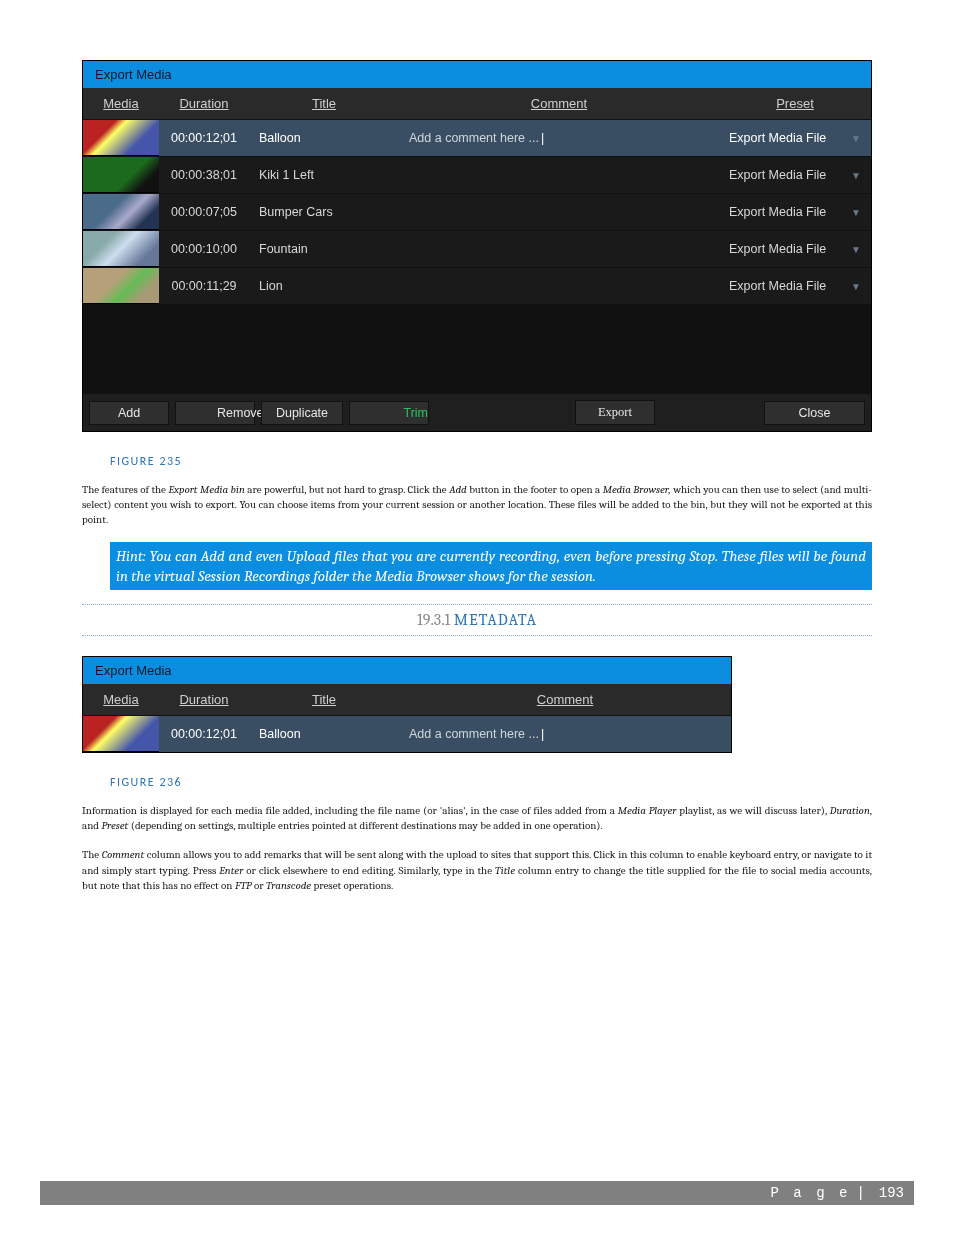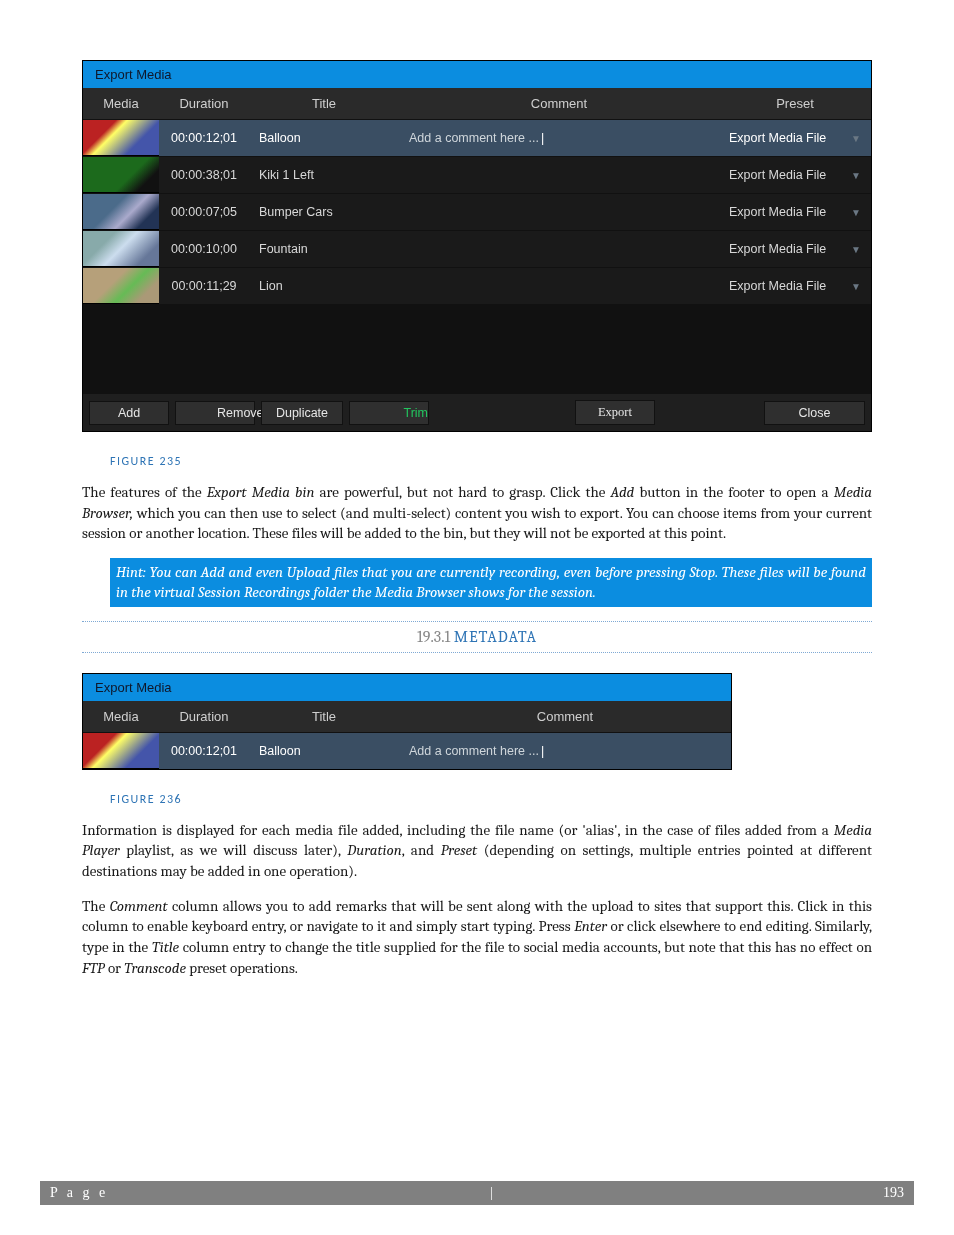--- a/index.html
+++ b/index.html
@@ -54,21 +54,21 @@
   }
   .grid-head, .grid-row {
     display: flex;
     align-items: stretch;
   }
   .grid-head {
     background: var(--panel-header-bg);
     font-size: 13px;
   }
   .cell { padding: 8px 10px; display:flex; align-items:center; }
-  .head-cell { justify-content:center; color:#cfcfcf; }
+  .head-cell { justify-content:center; color:#cfcfcf;text-decoration:underline; }
 
   .col-media   { width: 76px; flex: 0 0 76px; padding:0; }
   .col-dur     { width: 90px;  flex: 0 0 90px; justify-content:center;}
   .col-title   { width: 150px; flex: 0 0 150px; }
   .col-comment { flex: 1 1 auto; }
   .col-preset  { width: 152px; flex: 0 0 152px; justify-content:space-between;}
 
   .panel.small .col-comment { flex: 1 1 auto; }
   .panel.small .grid-head .cell.head-cell {font-size:13px;}
   .panel.small { width: 650px; }
@@ -118,21 +118,21 @@
   
   .fig-caption {
     color: var(--fig-caption);
     font-size: 12px;
     letter-spacing: 1.5px;
     margin: 22px 0 14px 28px;
     text-transform: uppercase;
     font-family: Calibri, Arial, sans-serif;
   }
   .para {
-    font-size: 15px;
+    font-size: 11px;
     line-height: 1.38;
     text-align: justify;
     margin: 0 0 14px 0;
   }
   .para em{font-style:italic;}
   .hint {
     background: var(--hint-blue);
     color:#fff;
     font-style: italic;
     padding: 4px 6px;
@@ -152,23 +152,23 @@
     font-size:16px;
   }
   .section-heading .num{ color:#888; }
   .section-heading .txt{ color:var(--section-heading); letter-spacing:1px;}
 
   .page-footer-bar{
     position:absolute;
     left:40px; right:40px; bottom:30px;
     height:24px;
     background: var(--footer-gray);
-    display:flex; align-items:center; justify-content:space-between;
+    display:flex; align-items:center; justify-content:flex-end;
     padding:0 10px;
-    font-family: Liberation Serif, serif;
+    font-family: Liberation Mono, monospace;
     color:#fff;
     font-size:14px;
     letter-spacing:3px;
   }
   .page-footer-bar .pnum{letter-spacing:0; margin-left:8px;}
 
   .cursor-blink::after{
     content:"|"; margin-left:2px; color:#fff;
   }
 </style>

